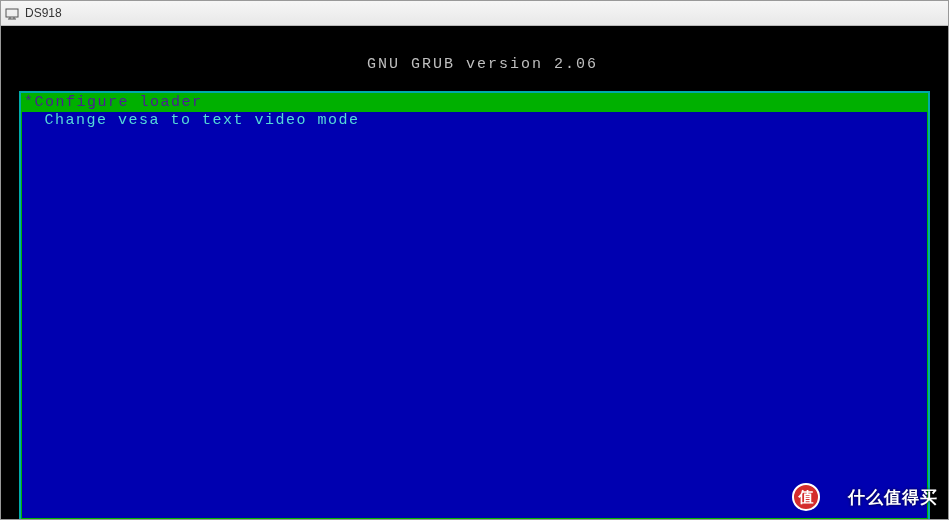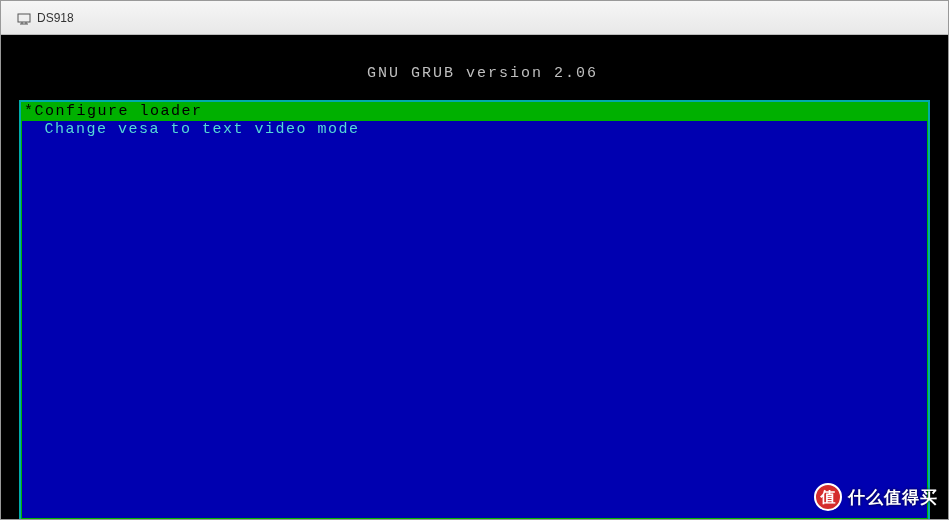--- a/index.html
+++ b/index.html
@@ -1,37 +1,37 @@
 <!DOCTYPE html>
 <html><head>
 <meta charset="utf-8">
 <style>
   * { margin: 0; padding: 0; box-sizing: border-box; }
   html, body { width: 949px; height: 520px; overflow: hidden; font-family: "Courier New", monospace; }
   
   .window-frame { width: 949px; height: 520px; background: #000; border: 1px solid #999; display: flex; flex-direction: column; }
   
-  .title-bar { height: 34px; background: linear-gradient(to bottom, #f6f6f6, #e8e8e8); border-bottom: 1px solid #bbb; display: flex; align-items: center; padding: 0 16px; gap: 6px; }
+  .title-bar { height: 25px; background: linear-gradient(to bottom, #f6f6f6, #e8e8e8); border-bottom: 1px solid #bbb; display: flex; align-items: center; padding: 0 4px; gap: 6px; }
   .title-bar-icon { width: 14px; height: 12px; }
   .title-bar-text { font-family: Arial, sans-serif; font-size: 12px; color: #333; }
   
   .console { flex: 1; background: #000; position: relative; display: flex; flex-direction: column; }
   
   .grub-header { color: #bfbfbf; font-family: "Courier New", monospace; font-size: 15px; letter-spacing: 2px; text-align: center; padding: 30px 0 18px 16px; }
   
   .menu-box { margin: 0 18px 0 18px; border-top: 2px solid #00aaaa; border-left: 2px solid #00aaaa; border-right: 2px solid #00aaaa; background: #0000b0; flex: 1; display: flex; flex-direction: column; overflow: hidden; }
   .menu-inner { border: 1px solid #00b000; flex: 1; }
   
   .menu-item { font-family: "Courier New", monospace; font-size: 15px; letter-spacing: 1.5px; height: 18px; line-height: 18px; padding-left: 2px; white-space: pre; }
-  .menu-item.selected { background: #00b000; color: #000000; }
+  .menu-item.selected { background: #00b000; color: #4c1d95; }
   .menu-item.normal { color: #55d7d7; padding-left: 12px; }
   
   .watermark { position: absolute; right: 10px; bottom: 8px; display: flex; align-items: center; gap: 6px; }
   .watermark-badge { width: 28px; height: 28px; border-radius: 50%; background: #d42d2d; color: #fff; display: flex; align-items: center; justify-content: center; font-family: Arial, sans-serif; font-size: 15px; font-weight: bold; border: 2px solid #fff; }
-  .watermark-text { color: #fff; font-family: Liberation Mono, monospace; font-size: 17px; font-weight: bold; text-shadow: 0 0 3px rgba(0,0,0,0.8); letter-spacing: 1px; }
+  .watermark-text { color: #fff; font-family: Liberation Mono, monospace; font-size: 17px; font-weight: bold; text-shadow: 0 0 3px rgba(0,0,0,0.8); letter-spacing: 1px; margin-left: 22px; }
 </style>
 </head>
 <body>
 
 <div class="window-frame">
   <div class="title-bar">
     <span class="title-bar-icon">
       <svg viewBox="0 0 14 12" width="14" height="12">
         <rect x="1" y="1" width="12" height="8" fill="none" stroke="#555" stroke-width="1"></rect>
         <line x1="5" y1="9" x2="5" y2="11" stroke="#555" stroke-width="1"></line>

